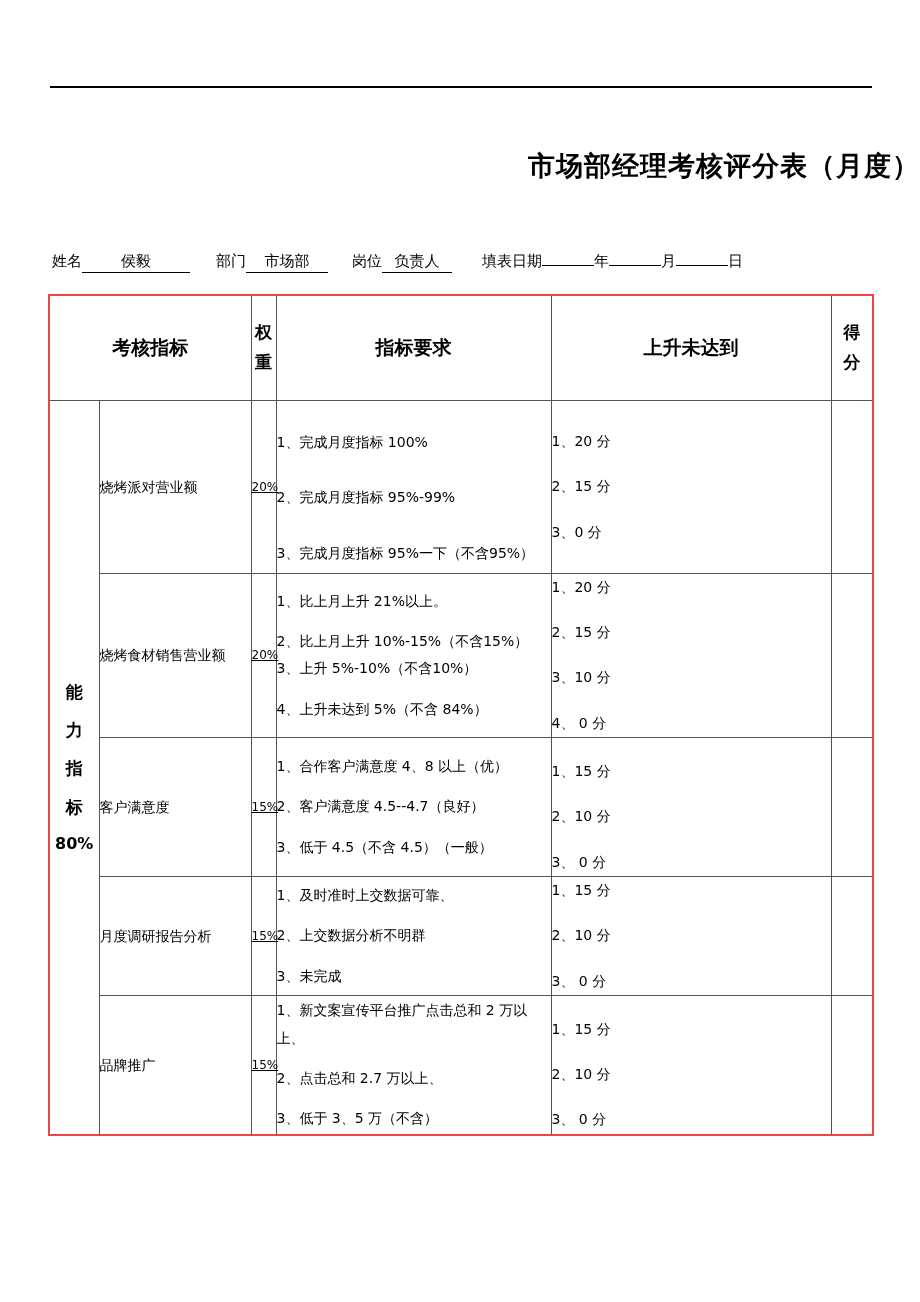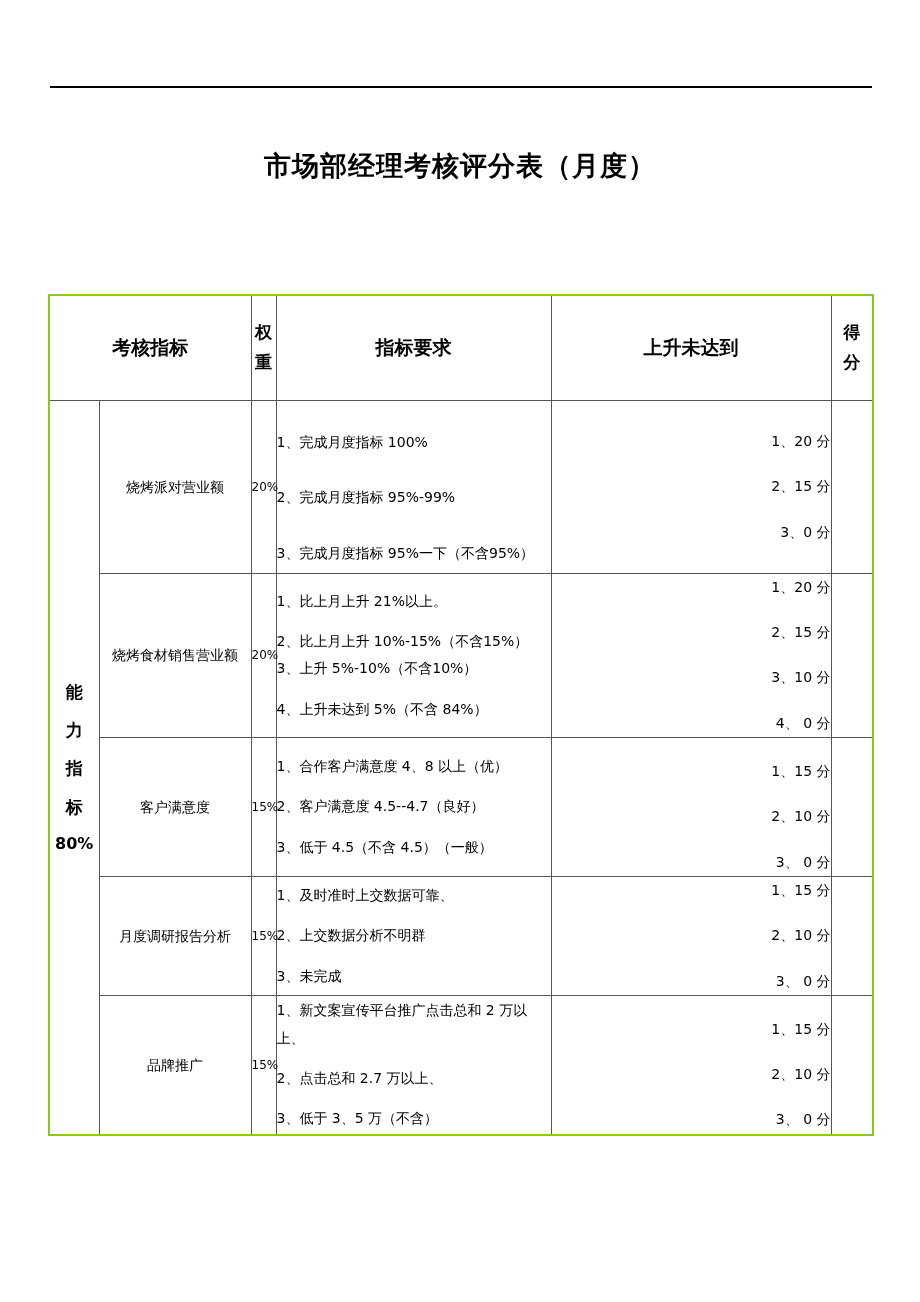--- a/index.html
+++ b/index.html
@@ -28,21 +28,21 @@
     top: 86px;
     width: 822px;
     height: 0;
     border-top: 2px solid #000;
   }
   .doc-title {
     position: absolute;
     left: 0;
     top: 148px;
     width: 920px;
-    text-align: center;
+    text-align: right;
     font-size: 27px;
     font-weight: bold;
     letter-spacing: 1px;
     font-family: "DejaVu Serif", "Liberation Serif", serif;
   }
   .info-line {
     position: absolute;
     left: 52px;
     top: 252px;
     width: 830px;
@@ -73,21 +73,21 @@
     font-size: 13.5px;
   }
   table.score-table td, table.score-table th {
     border: 1px solid #555;
     vertical-align: middle;
     padding: 0;
     background: #fff;
   }
   
   table.score-table {
-    border: 2px solid #84cc16;
+    border: 2px solid #ef4444;
   }
   .hdr-row th {
     height: 104px;
     font-weight: bold;
     text-align: center;
     border-bottom: 2px solid #000;
   }
   .hdr-main { font-size: 19px; }
   .hdr-vert {
     font-size: 17px;
@@ -100,30 +100,30 @@
     font-size: 17px;
     font-weight: bold;
     line-height: 2.25;
     border-right: 1px solid #555;
     border-bottom: 2px solid #000;
   }
   .cat-cell .ch { display: block; }
   .cat-cell .pct { display: block; font-size: 16px; }
 
   td.name-cell {
-    text-align: center;
     font-size: 14px;
     padding: 4px 8px;
     line-height: 1.9;
     border-bottom: 2px solid #000;
   }
   td.weight-cell {
     text-align: left;
     font-size: 12px;
     border-bottom: 2px solid #000;
+    text-decoration: underline;
   }
   td.req-cell {
     font-size: 14px;
     line-height: 1.95;
     padding: 8px 6px 8px 10px;
     vertical-align: top;
     border-bottom: 2px solid #000;
   }
   td.rule-cell {
     font-size: 14px;
@@ -135,32 +135,35 @@
   td.score-cell {
     border-bottom: 2px solid #000;
   }
   .req-cell p, .rule-cell p {
     margin: 0 0 13px 0;
   }
   .req-cell p:last-child, .rule-cell p:last-child {
     margin-bottom: 0;
   }
   .rule-cell.pad-top { padding-top: 20px; }
-  .rule-cell p { margin-bottom: 18px; text-align: right; }
+  .rule-cell p { margin-bottom: 18px; }
   .req-cell.tight p { margin-bottom: 6px; margin-top: 28px; }
 </style>
 </head>
 <body>
 
 <div class="page">
 
   <div class="header-rule"></div>
 
   <div class="doc-title">市场部经理考核评分表（月度）</div>
 
+  <div class="info-line">
+    <span>姓名</span><span class="val v-name">侯毅</span><span class="gap-l"></span><span>部门</span><span class="val v-dept">市场部</span><span class="gap-m"></span><span>岗位</span><span class="val v-post">负责人</span><span class="gap-d"></span><span>填表日期</span><span class="val v-blank"></span><span>年</span><span class="val v-blank"></span><span>月</span><span class="val v-blank"></span><span>日</span>
+  </div>
 
   <table class="score-table">
     <colgroup>
       <col style="width:50px">
       <col style="width:152px">
       <col style="width:25px">
       <col style="width:275px">
       <col style="width:280px">
       <col style="width:42px">
     </colgroup>

